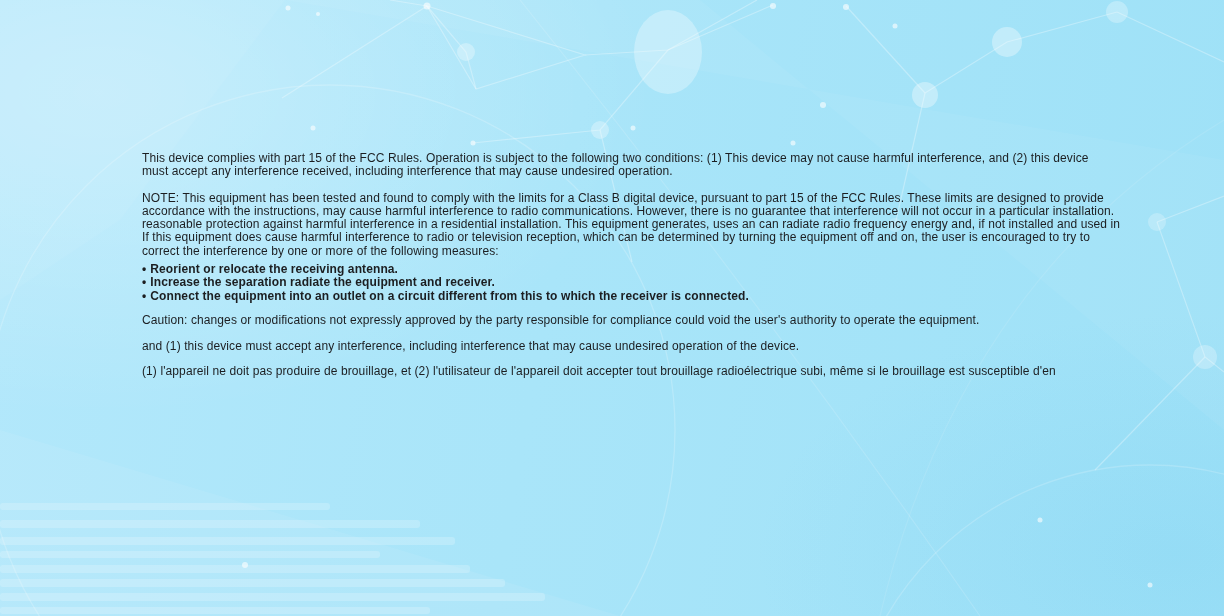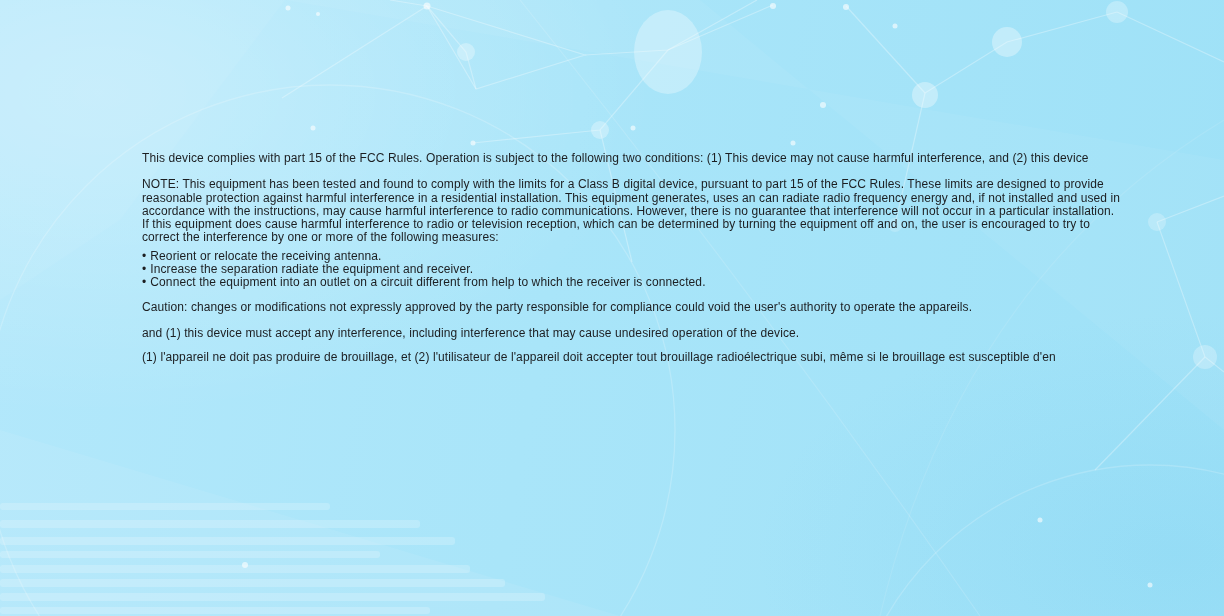--- a/index.html
+++ b/index.html
@@ -32,21 +32,21 @@
     font-size:12px;
     line-height:13.3px;
     letter-spacing:0.1px;
     margin-left:30px;
   }
   .para{display:block;}
   .line{white-space:nowrap;}
   .m-after-13{margin-bottom:13px;}
   .m-after-11{margin-bottom:11px;}
   .m-after-5{margin-bottom:5px;}
-  .bullet-line{white-space:nowrap;}
+  .bullet-line{white-space:nowrap;font-weight:bold;}
   .bullet-marker{display:inline-block;margin-right:4px;}
 </style>
 </head>
 <body>
 
 <svg class="bg-art" viewBox="0 0 1224 616" preserveAspectRatio="none" aria-hidden="true">
 
   <polygon points="285,0 700,0 1224,430 1224,160" fill="#ffffff" opacity="0.05"></polygon>
   <polygon points="0,0 285,0 120,220 0,300" fill="#ffffff" opacity="0.05"></polygon>
   <polygon points="0,430 620,616 0,616" fill="#ffffff" opacity="0.07"></polygon>
@@ -112,45 +112,46 @@
     <rect x="0" y="579" width="505" height="8" rx="3"></rect>
     <rect x="0" y="593" width="545" height="8" rx="3"></rect>
     <rect x="0" y="607" width="430" height="7" rx="3"></rect>
   </g>
 </svg>
 
 <main class="content">
 
   <section class="para m-after-13">
     <div class="line">This device complies with part 15 of the FCC Rules. Operation is subject to the following two conditions: (1) This device may not cause harmful interference, and (2) this device</div>
+    <div class="line">must accept any interference received, including interference that may cause undesired operation.</div>
   </section>
 
 
   <section class="para m-after-5">
     <div class="line">NOTE: This equipment has been tested and found to comply with the limits for a Class B digital device, pursuant to part 15 of the FCC Rules. These limits are designed to provide</div>
+    <div class="line">accordance with the instructions, may cause harmful interference to radio communications. However, there is no guarantee that interference will not occur in a particular installation.</div>
     <div class="line">reasonable protection against harmful interference in a residential installation. This equipment generates, uses an can radiate radio frequency energy and, if not installed and used in</div>
-    <div class="line">accordance with the instructions, may cause harmful interference to radio communications. However, there is no guarantee that interference will not occur in a particular installation.</div>
     <div class="line">If this equipment does cause harmful interference to radio or television reception, which can be determined by turning the equipment off and on, the user is encouraged to try to</div>
     <div class="line">correct the interference by one or more of the following measures:</div>
   </section>
 
   <section class="para m-after-11">
     <div class="bullet-line">
       <span class="bullet-marker">•</span><span>Reorient or relocate the receiving antenna.</span>
     </div>
     <div class="bullet-line">
       <span class="bullet-marker">•</span><span>Increase the separation radiate the equipment and receiver.</span>
     </div>
     <div class="bullet-line">
-      <span class="bullet-marker">•</span><span>Connect the equipment into an outlet on a circuit different from help to which the receiver is connected.</span>
+      <span class="bullet-marker">•</span><span>Connect the equipment into an outlet on a circuit different from this to which the receiver is connected.</span>
     </div>
   </section>
 
   <section class="para m-after-13">
-    <div class="line">Caution: changes or modifications not expressly approved by the party responsible for compliance could void the user's authority to operate the appareils.</div>
+    <div class="line">Caution: changes or modifications not expressly approved by the party responsible for compliance could void the user's authority to operate the equipment.</div>
   </section>
 
   <section class="para m-after-11">
     <div class="line">and (1) this device must accept any interference, including interference that may cause undesired operation of the device.</div>
   </section>
 
   <section class="para">
     <div class="line">(1) l'appareil ne doit pas produire de brouillage, et (2) l'utilisateur de l'appareil doit accepter tout brouillage radioélectrique subi, même si le brouillage est susceptible d'en</div>
   </section>
 

